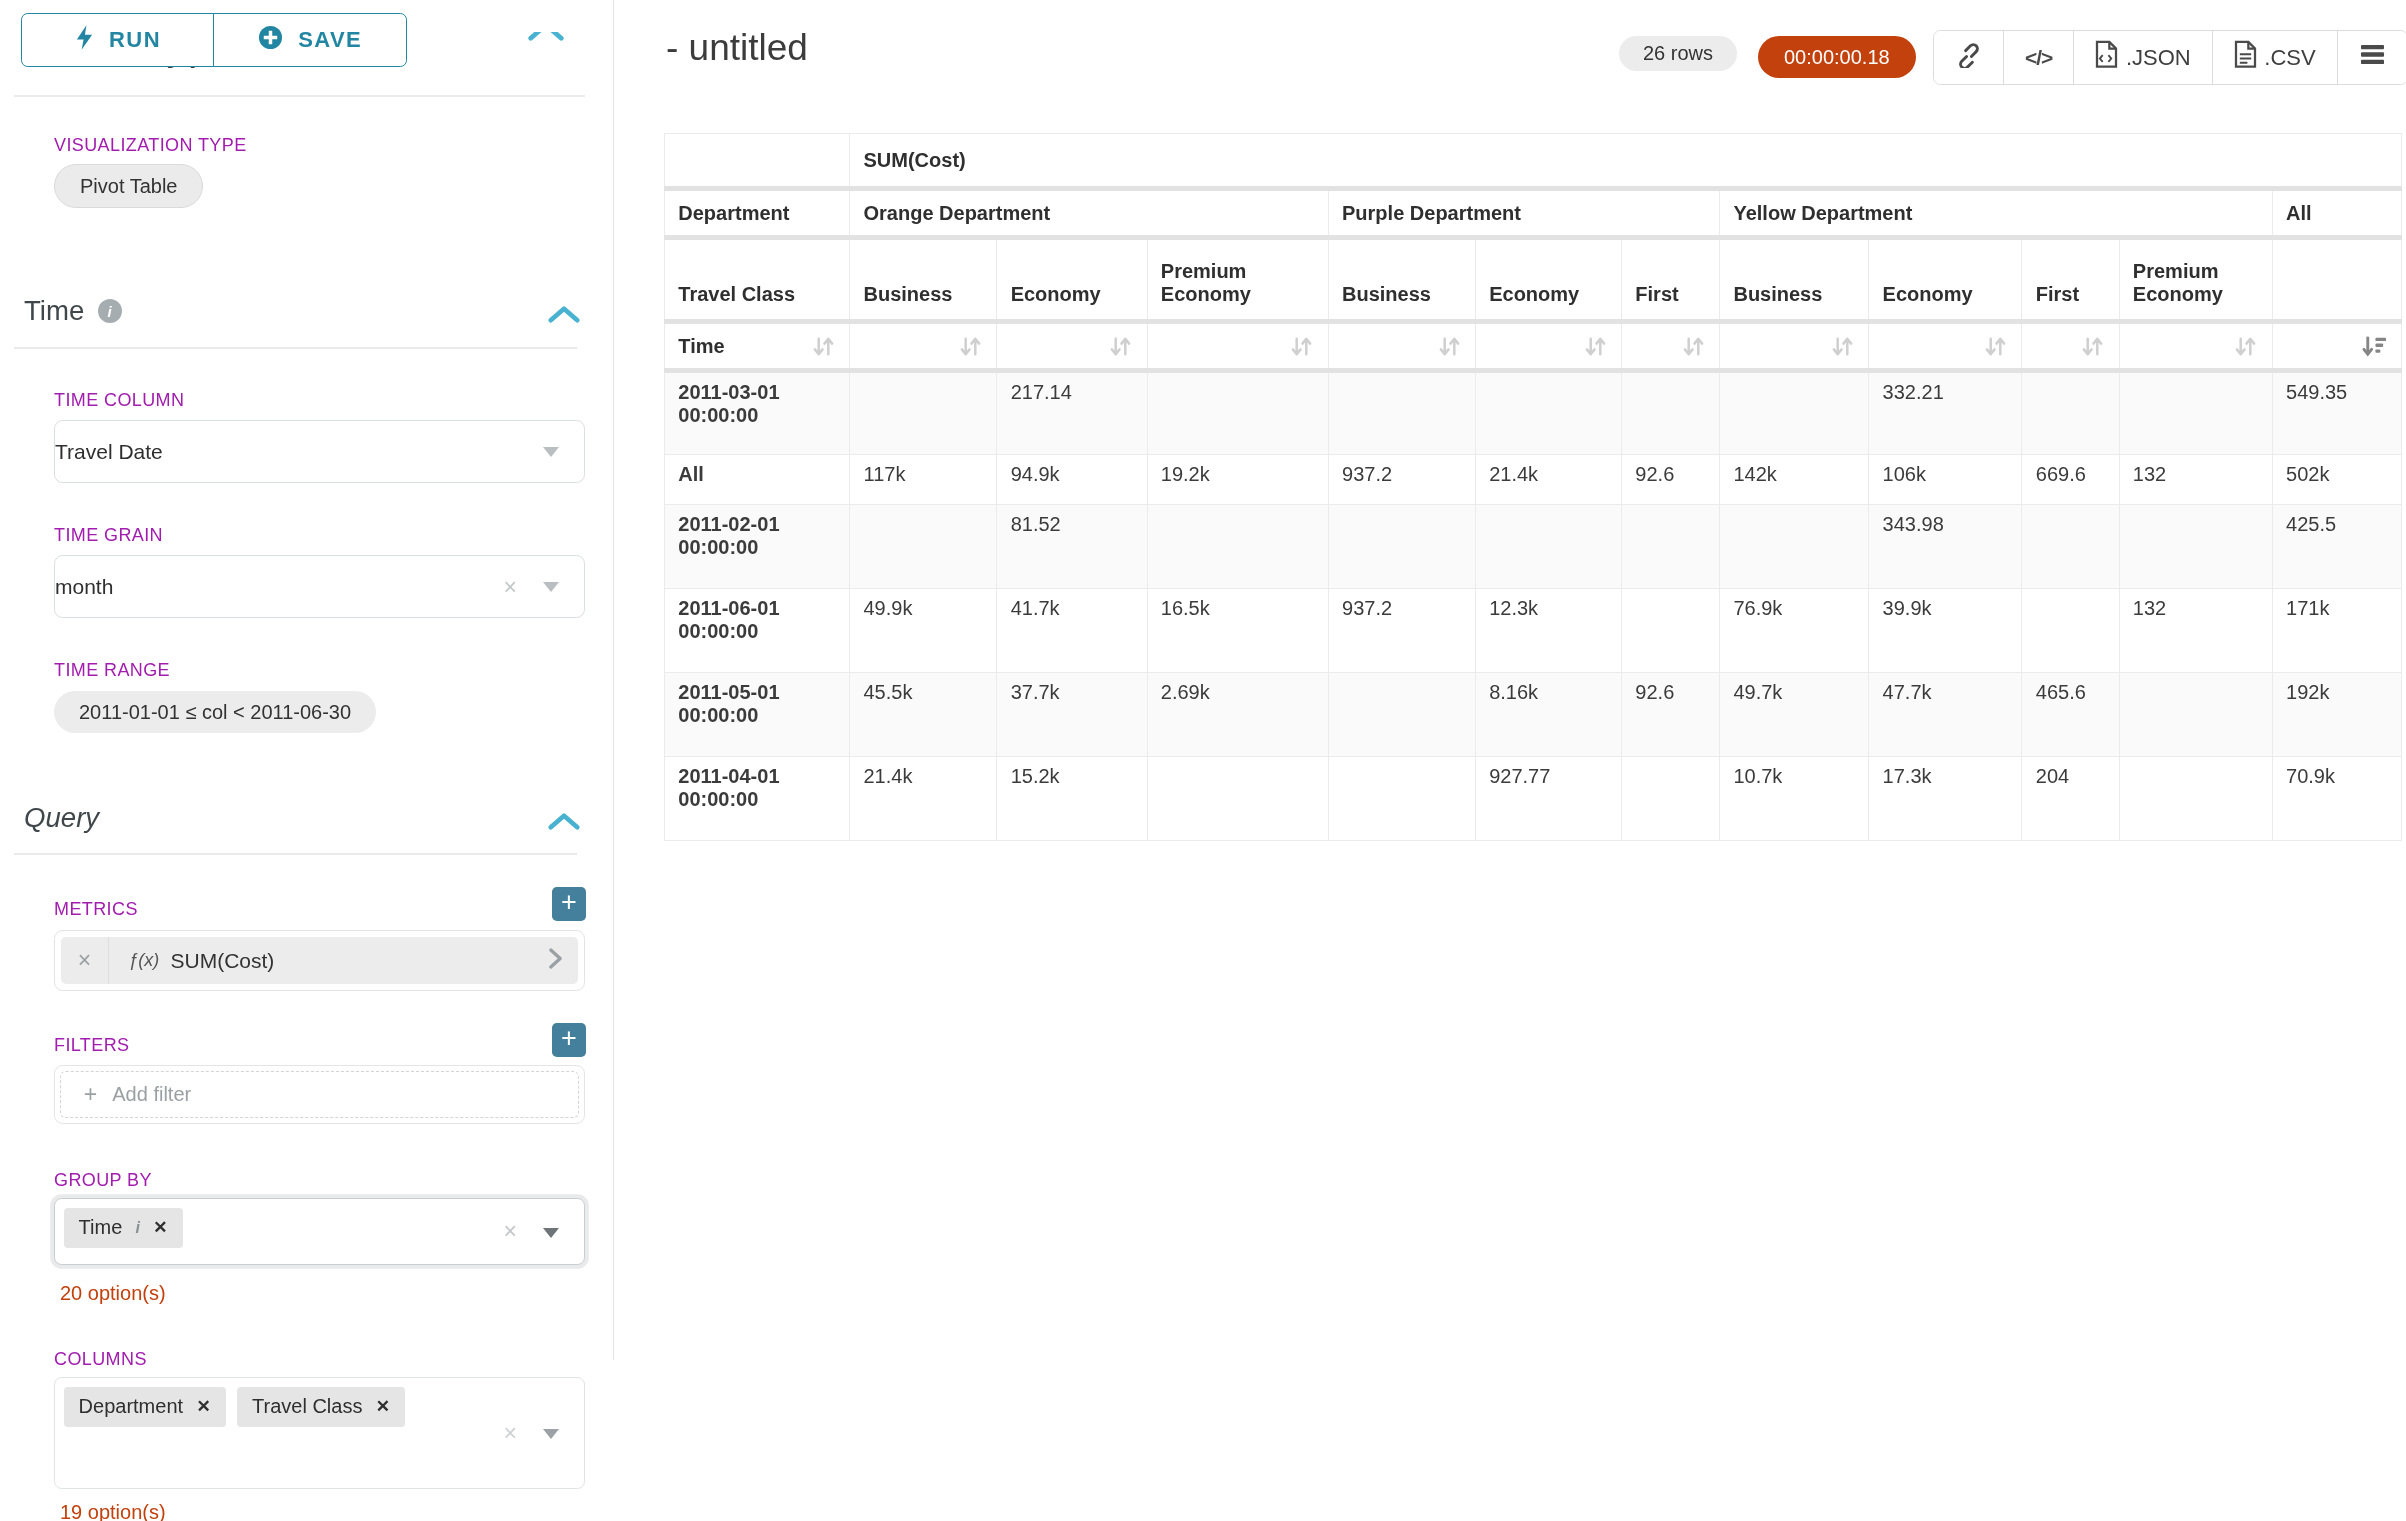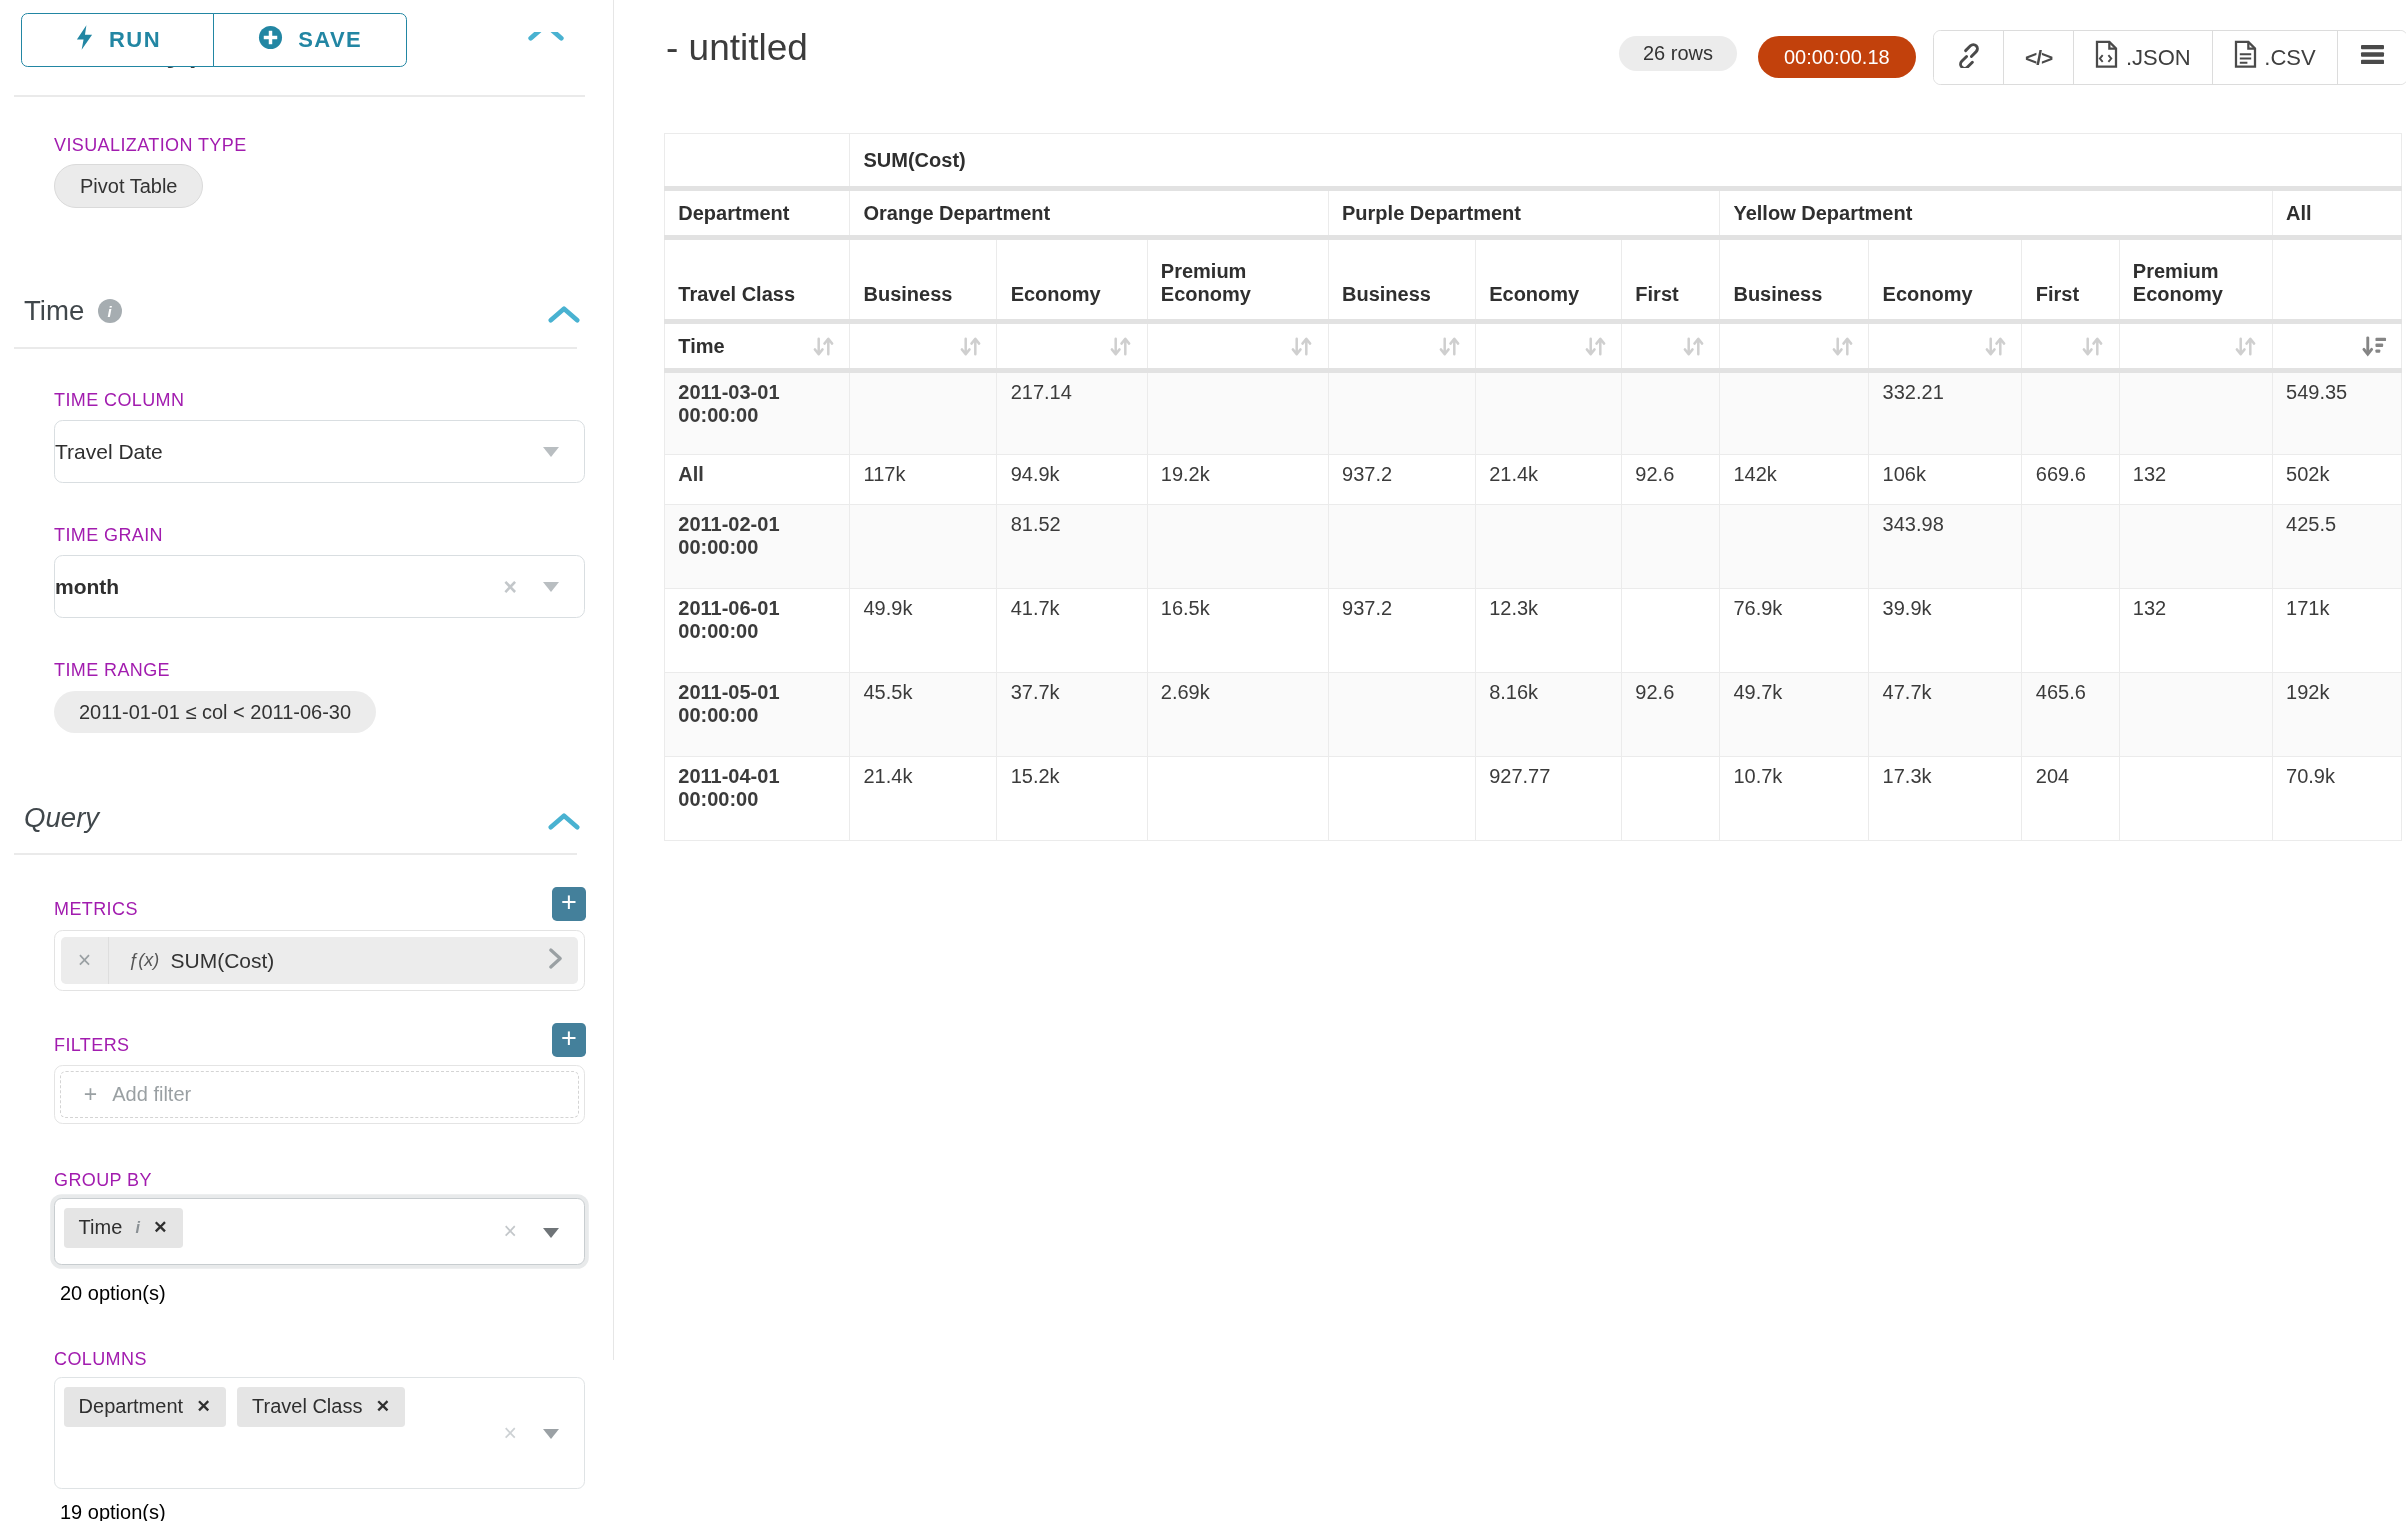--- a/index.html
+++ b/index.html
@@ -52,21 +52,21 @@
   .filter-dashed .plus-glyph { font-size:23px; }
 
   .tokens-box { position:absolute; left:54px; width:531px; background:#fff; border-radius:7.6px; padding:8.6px; }
   .groupby-box { top:1198px; height:67px; border:1.9px solid #c8cdd0; box-shadow:0 0 0 3.8px #e8eaeb; }
   .columns-box { top:1377px; height:112px; border:1.9px solid #dfe3e5; }
   .token { display:inline-flex; align-items:center; background:#e5e5e5; border-radius:3.8px; padding:8.6px 15px; font-size:20px; color:#2f2f2f; margin-right:11.4px; gap:13.3px; }
   .token .tok-info { color:#8a9094; font-weight:700; font-size:16px; font-style:italic; cursor:pointer; }
   .token .tok-x { font-size:17px; font-weight:700; color:#2f2f2f; cursor:pointer; }
   .tokens-caret { width:0; height:0; border-left:8.6px solid transparent; border-right:8.6px solid transparent; border-top:10.5px solid #6f7478; position:absolute; right:25px; cursor:pointer; }
   .tokens-x { position:absolute; right:67px; color:#c3c7ca; font-size:23px; cursor:pointer; }
-  .hint { position:absolute; left:60px; color:#000000; font-size:20px; }
+  .hint { position:absolute; left:60px; color:#c2410c; font-size:20px; }
 
   
   .main-title { position:absolute; left:666px; top:27px; font-size:37px; color:#3c3c3c; }
   .rows-pill { position:absolute; left:1619px; top:36px; background:#ececec; border-radius:23px; padding:6px 24px; font-size:20px; color:#333; }
   .timer-pill { position:absolute; left:1758px; top:36px; background:#c2410c; border-radius:23px; padding:9.5px 26px; font-size:20px; color:#fff; }
   .export-group { position:absolute; left:1933px; top:30px; height:55px; display:flex; align-items:stretch; background:#fff; border:1.9px solid #dcdcdc; border-radius:7.6px; overflow:hidden; }
   .export-btn { display:flex; align-items:center; gap:7.6px; padding:0 21px; border-left:1.9px solid #dcdcdc; color:#3f3f3f; font-size:22px; cursor:pointer; background:#fff; }
   .export-btn:first-child { border-left:none; }
   .code-glyph { font-size:21px; font-weight:700; letter-spacing:-1px; color:#4a4a4a; }
 
@@ -137,21 +137,21 @@
     </div>
     <div class="divider d2"></div>
 
     <div class="side-label" style="top:390px;">TIME COLUMN</div>
     <div class="select-box" style="top:420px; height:63px;">
       <span>Travel Date</span>
       <span class="caret-down"></span>
     </div>
 
     <div class="side-label" style="top:525px;">TIME GRAIN</div>
-    <div class="select-box" style="top:555px; height:63px;font-weight:bold;">
+    <div class="select-box" style="top:555px; height:63px;">
       <span>month</span>
       <span class="clear-x">×</span>
       <span class="caret-down"></span>
     </div>
 
     <div class="side-label" style="top:660px;">TIME RANGE</div>
     <div class="pill range-pill">2011-01-01 ≤ col &lt; 2011-06-30</div>
 
     <div class="section-title" style="top:802px;font-style:italic;">
       <span>Query</span>

